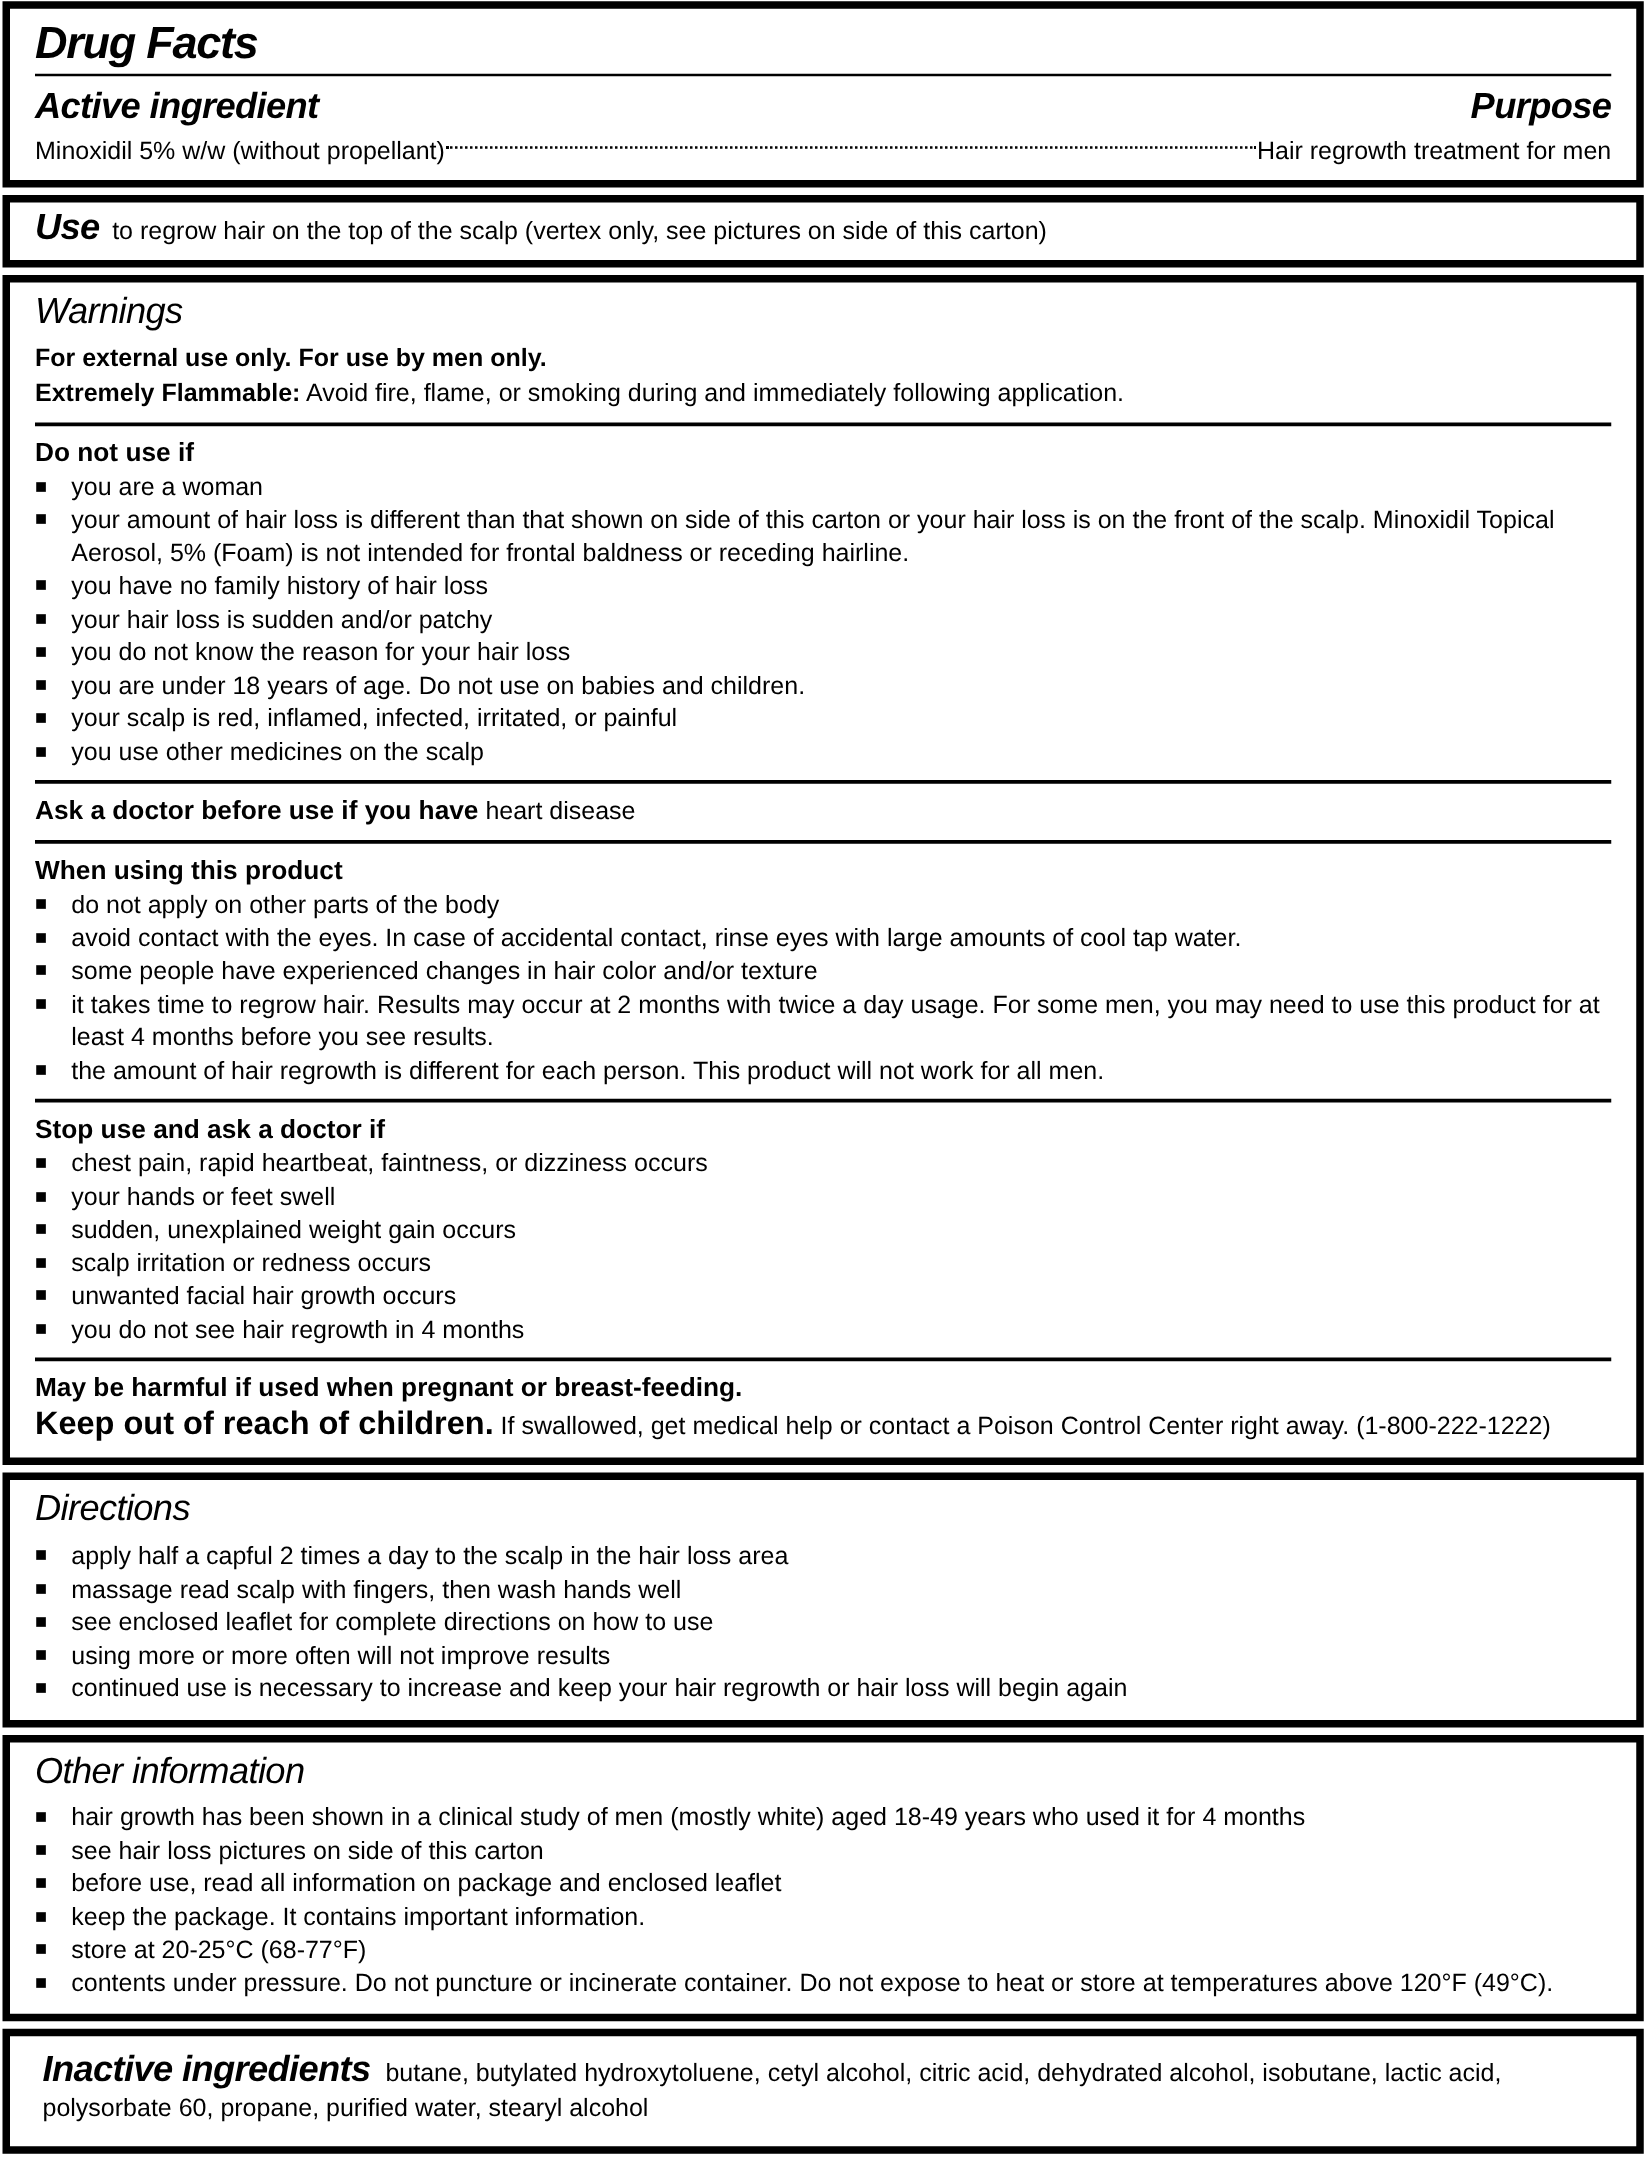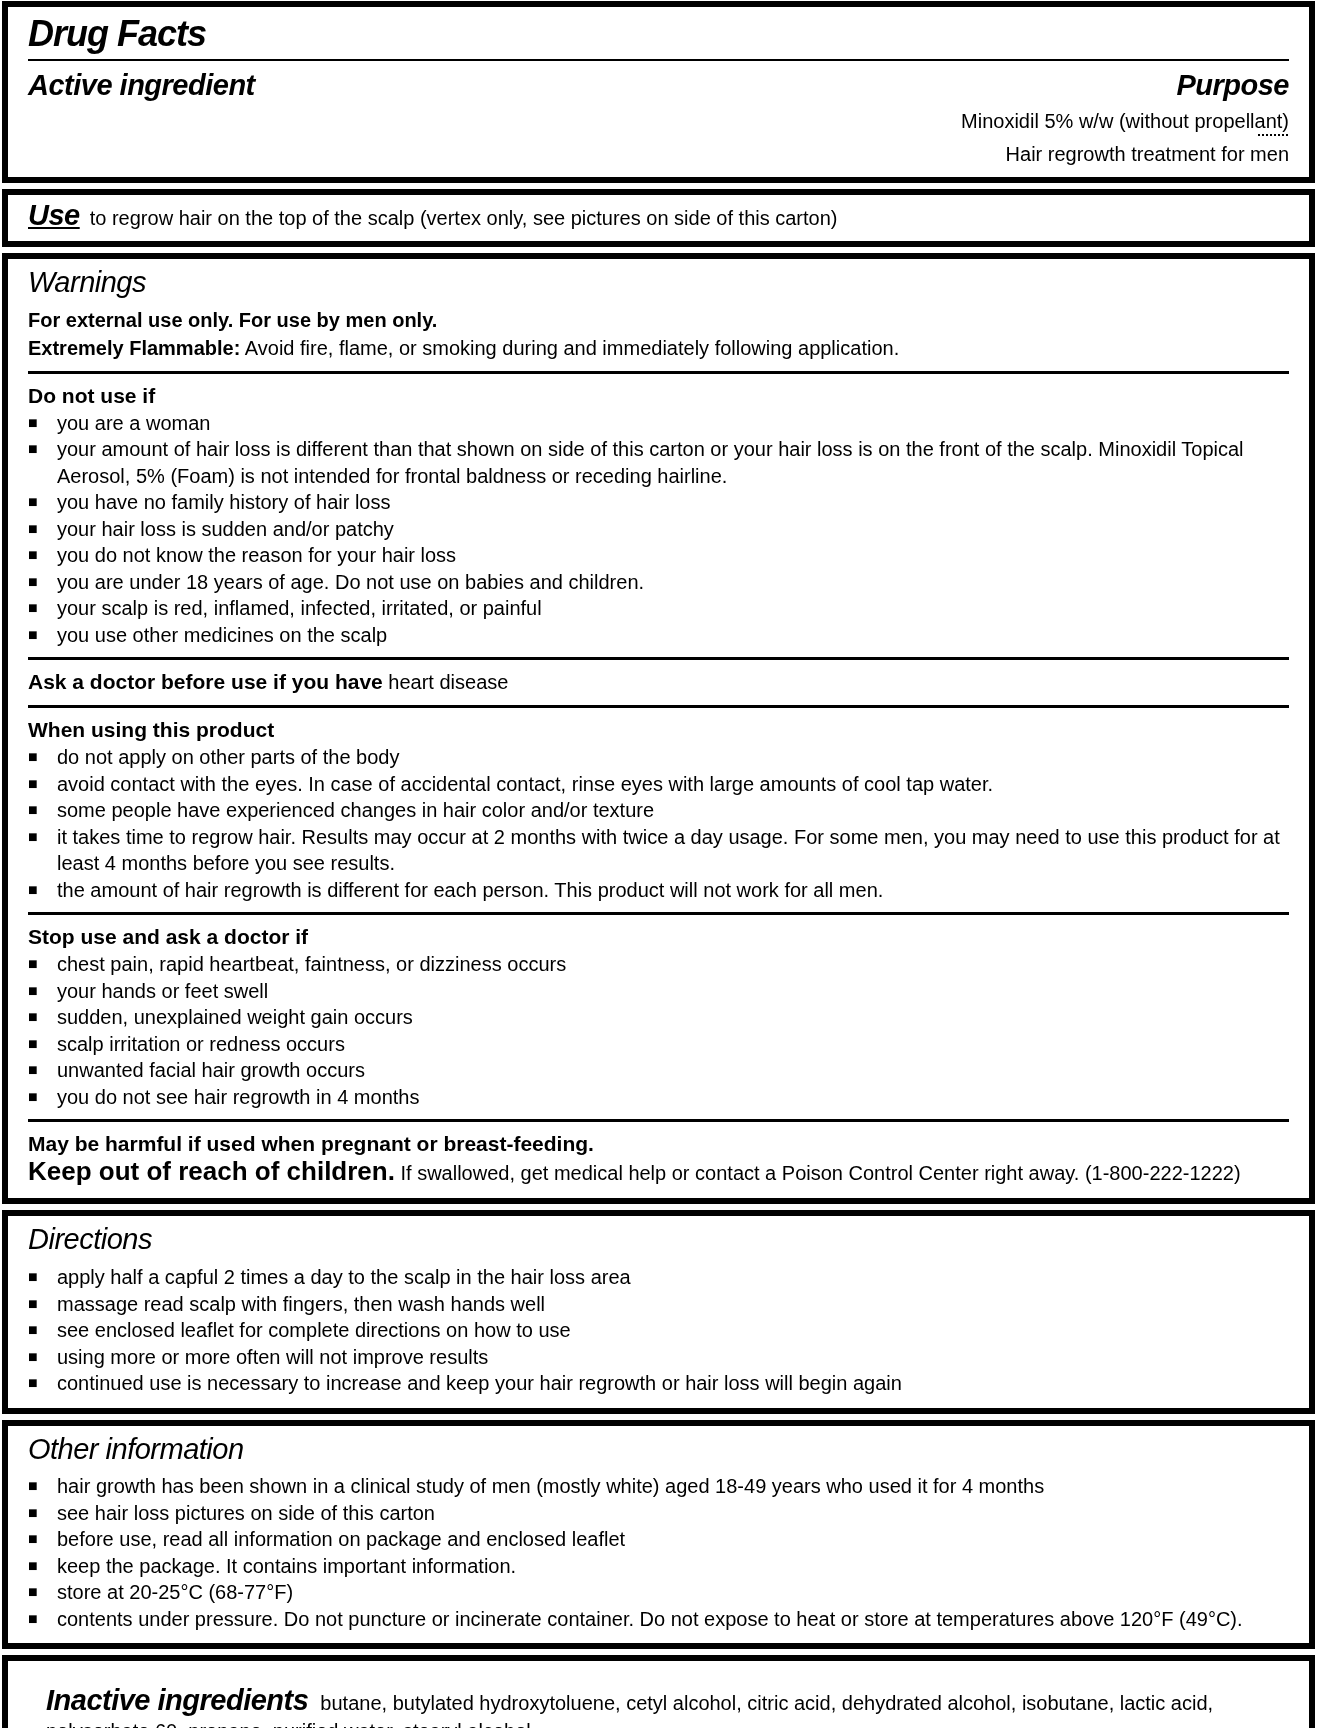--- a/index.html
+++ b/index.html
@@ -53,24 +53,23 @@
 
   
   .ai-row {
     display: flex;
     justify-content: space-between;
     align-items: baseline;
     margin-bottom: 6px;
   }
   .leader-row {
     display: flex;
-    align-items: flex-end;
+    align-items: center;
     font-size: 20px;
     line-height: 26px;
-    flex-direction: column;
   }
   .leader {
     flex: 1;
     border-bottom: 2.5px dotted #000;
     margin: 0 1px 5px 1px;
     min-width: 30px;
   }
 
   
   .body-text { font-size: 20px; line-height: 26px; }
@@ -99,25 +98,25 @@
   ul.sq li::before {
     content: "\25A0";
     position: absolute;
     left: 0;
     top: 0;
     font-size: 16px;
   }
 
   
   .use-line { display: flex; align-items: baseline; }
-  .use-line .inline-h { margin-right: 10px; margin-bottom: 0; text-decoration: underline; }
+  .use-line .inline-h { margin-right: 10px; margin-bottom: 0; }
   .use-line .body-text { line-height: 30px; }
 
   
-  .inactive-para { font-size: 20px; line-height: 28px; margin: 18px; }
+  .inactive-para { font-size: 20px; line-height: 28px; margin: 6px; }
   .inactive-para .inline-h { line-height: 30px; }
 
   
   .questions-row { display: flex; align-items: baseline; padding: 2px 0 4px 0; }
   .questions-row .inline-h { margin-right: 8px; margin-bottom: 0; }
 </style>
 </head>
 <body>
 
 <div class="label-wrap">

